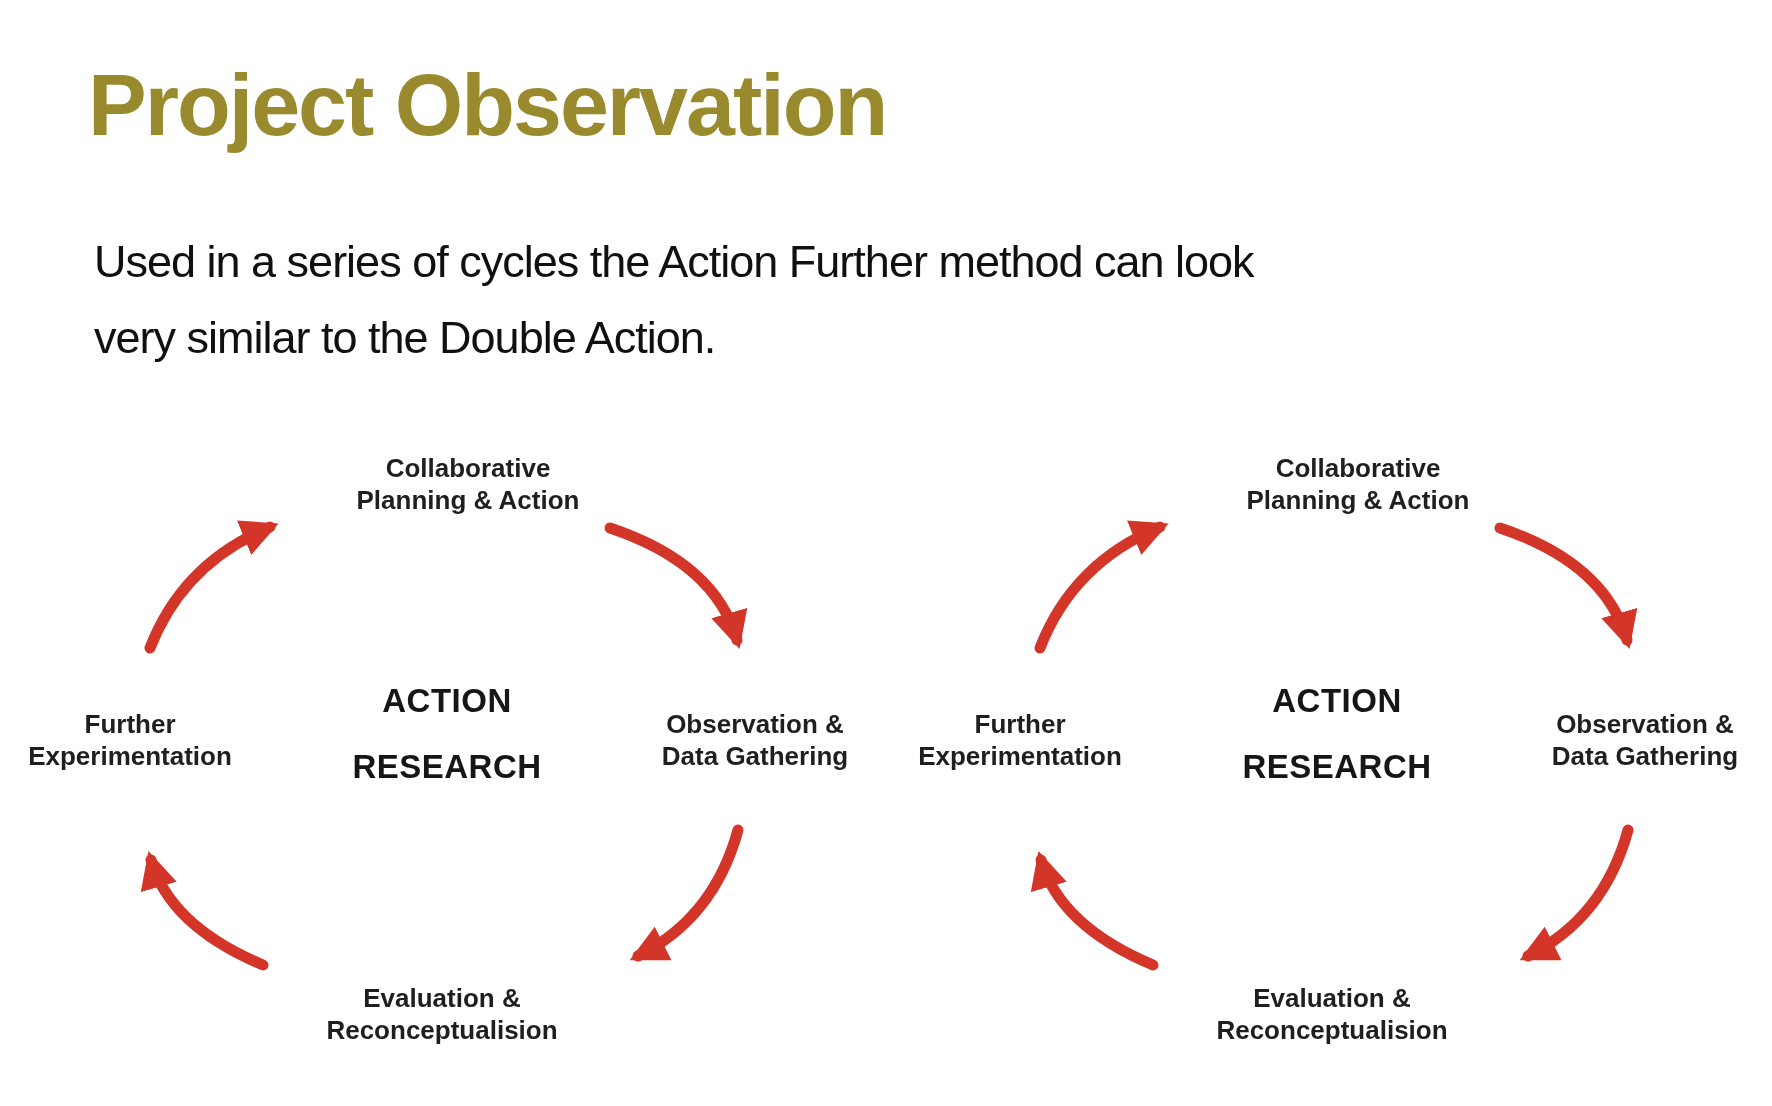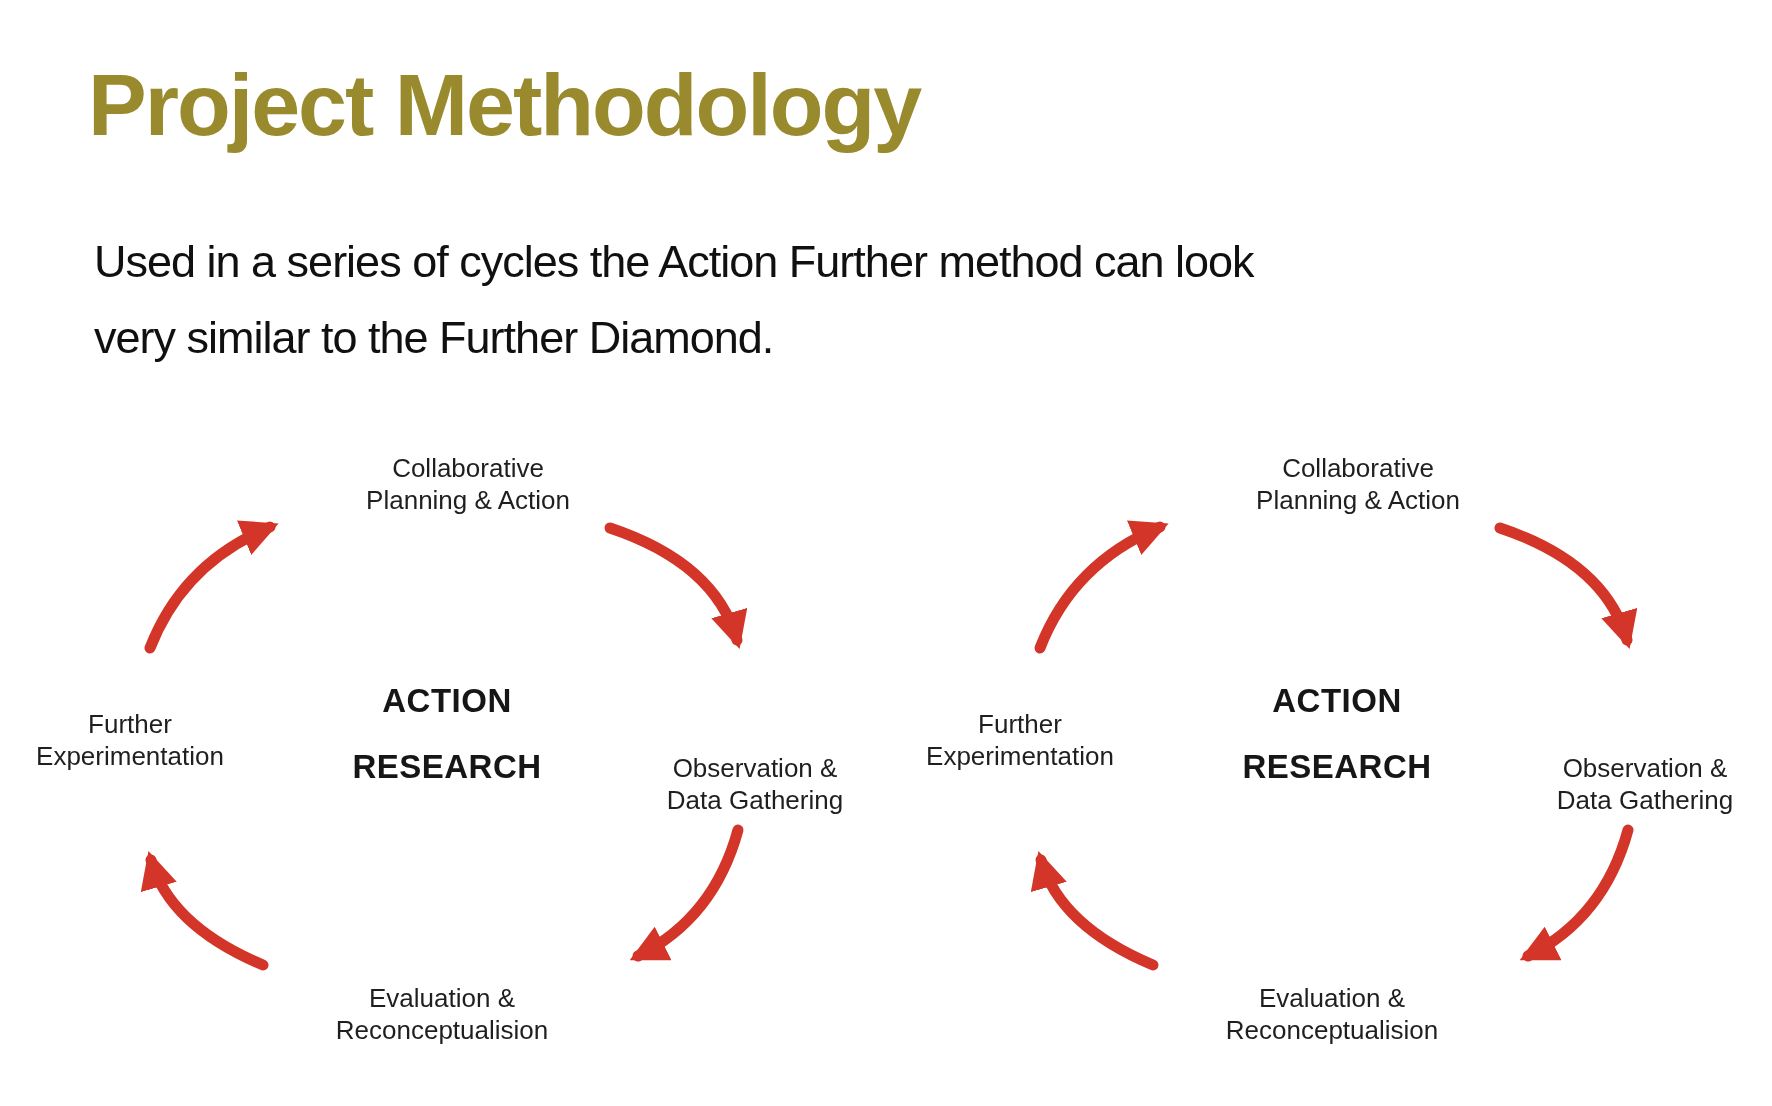--- a/index.html
+++ b/index.html
@@ -62,27 +62,27 @@
     line-height: 66px;
     letter-spacing: 0.5px;
     color: #161616;
   }
 
   .stage-label {
     position: absolute;
     width: 300px;
     text-align: center;
     font-size: 26px;
-    font-weight: normal;
+    font-weight: bold;
     line-height: 32px;
     color: var(--color-text, #1F1F1F);
     white-space: nowrap;
   }
   .stage-top    { left: 318px; top: 452px; }
-  .stage-right  { left: 605px; top: 708px; margin-top: 44px; }
+  .stage-right  { left: 605px; top: 708px; }
   .stage-bottom { left: 292px; top: 982px; }
   .stage-left   { left: -20px; top: 708px; }
 
   .arrows-layer {
     position: absolute;
     left: 0;
     top: 0;
     width: 1772px;
     height: 1106px;
     pointer-events: none;
@@ -93,23 +93,23 @@
     stroke-width: 11;
     stroke-linecap: round;
   }
   .arrowhead { fill: var(--color-arrow, #D43529); }
 </style>
 </head>
 <body>
 
 <div class="slide">
 
-  <h1 class="title">Project Methodology</h1>
+  <h1 class="title">Project Observation</h1>
 
-  <p class="subtitle"><span>Used in a series of cycles the Action Further method can look</span><br><span>very similar to the Further Diamond.</span></p>
+  <p class="subtitle"><span>Used in a series of cycles the Action Further method can look</span><br><span>very similar to the Double Action.</span></p>
 
   <div class="cycle cycle-left">
     <div class="cycle-center">
       <div>ACTION</div>
       <div>RESEARCH</div>
     </div>
     <div class="stage-label stage-top"><span>Collaborative</span><br><span>Planning &amp; Action</span></div>
     <div class="stage-label stage-right"><span>Observation &amp;</span><br><span>Data Gathering</span></div>
     <div class="stage-label stage-bottom"><span>Evaluation &amp;</span><br><span>Reconceptualision</span></div>
     <div class="stage-label stage-left"><span>Further</span><br><span>Experimentation</span></div>

